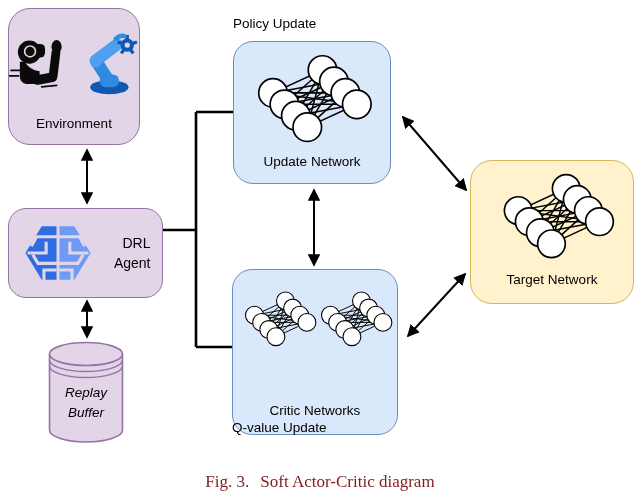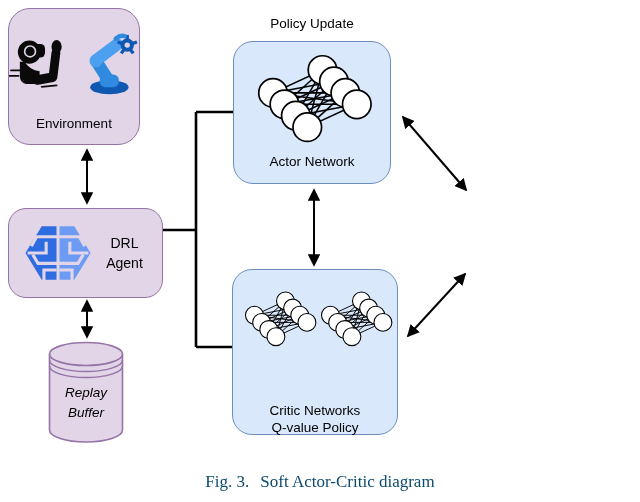--- a/index.html
+++ b/index.html
@@ -4,40 +4,40 @@
 <style>
   html,body{margin:0;padding:0;background:#fff;}
   .canvas{position:relative;width:640px;height:502px;background:#fff;overflow:hidden;
           font-family:"Liberation Sans",sans-serif;color:#000;}
   .connectors{position:absolute;left:0;top:0;width:640px;height:502px;pointer-events:none;}
   .box{position:absolute;box-sizing:border-box;}
   .lav{background:var(--lavender_fill,#E1D5E7);border:1.6px solid var(--lavender_border,#9673A6);}
   .blu{background:var(--blue_fill,#DAE8FC);border:1.6px solid var(--blue_border,#6C8EBF);}
   .yel{background:var(--yellow_fill,#FFF2CC);border:1.6px solid var(--yellow_border,#D6B656);}
   .box-label{position:absolute;left:0;right:0;text-align:center;font-size:13.5px;line-height:1.3;}
-  .annot{position:absolute;text-align:center;font-size:13.5px;}
+  .annot{position:absolute;text-align:left;font-size:13.5px;}
   .env-box{left:8px;top:8px;width:132px;height:137px;border-radius:22px;}
   .env-icons{position:absolute;left:0;right:0;top:14px;display:flex;justify-content:center;
              align-items:flex-end;gap:6px;}
   .drl-box{left:8px;top:208px;width:155px;height:90px;border-radius:18px;display:flex;
            align-items:center;padding:0 8px 0 12px;}
   .drl-label{flex:1;text-align:center;font-size:14px;line-height:1.45;width:50px;}
-  .drl-label span{display:inline-block;width:52px;}
+  .drl-label span{display:inline-block;width:52px;text-align:right;}
   .replay-wrap{left:48px;top:341px;width:76px;height:103px;}
   .replay-label{position:absolute;left:0;top:42px;width:76px;text-align:center;
                 font-size:13.5px;line-height:1.5;font-style:italic;}
   .replay-label span{display:inline-block;width:54px;}
   .actor-box{left:233px;top:41px;width:158px;height:143px;border-radius:20px;}
   .critic-box{left:232px;top:269px;width:166px;height:166px;border-radius:20px;}
   .target-box{left:470px;top:160px;width:164px;height:144px;border-radius:22px;}
   .nn{position:absolute;}
   .policy-annot{left:233px;top:16px;width:158px;}
   .qvalue-annot{left:232px;top:420px;width:166px;}
   .caption{position:absolute;left:0;top:472px;width:640px;text-align:center;
-           font-family:"Liberation Serif",serif;font-size:17px;color:#0c4a6e;}
+           font-family:"Liberation Serif",serif;font-size:17px;color:#7f1d1d;}
   .caption .fig{margin-right:11px;}
   .nn-line{stroke:#000;stroke-width:1.6;}
   .nn-node{fill:#fff;stroke:#000;stroke-width:1.8;}
   .conn{stroke:#000;fill:none;}
   .chan{stroke:var(--lavender_fill,#E1D5E7);stroke-width:4.2;fill:none;stroke-linecap:square;}
 </style>
 </head>
 <body>
 
 <div class="canvas">
@@ -164,33 +164,39 @@
       <span>Replay Buffer</span>
     </div>
   </div>
 
   <div class="annot policy-annot">Policy Update</div>
 
   <div class="box blu actor-box">
     <svg class="nn" style="left:16px;top:9px;" width="126" height="99" viewBox="0 0 132 104">
         <use href="#nnet"></use>
       </svg>
-    <div class="box-label" style="bottom:12px;">Actor Network</div>
+    <div class="box-label" style="bottom:12px;">Update Network</div>
   </div>
 
   <div class="box blu critic-box">
     <svg class="nn" style="left:7px;top:19px;" width="79" height="62" viewBox="0 0 132 104">
         <use href="#nnet"></use>
       </svg>
     <svg class="nn" style="left:83px;top:19px;" width="79" height="62" viewBox="0 0 132 104">
         <use href="#nnet"></use>
       </svg>
     <div class="box-label" style="bottom:14px;">Critic Networks</div>
   </div>
 
-  <div class="annot qvalue-annot">Q-value Policy</div>
-
+  <div class="annot qvalue-annot">Q-value Update</div>
+
+  <div class="box yel target-box">
+    <svg class="nn" style="left:25px;top:9px;" width="122" height="96" viewBox="0 0 132 104">
+        <use href="#nnet"></use>
+      </svg>
+    <div class="box-label" style="bottom:14px;">Target Network</div>
+  </div>
 
   <div class="caption">
     <span class="fig">Fig. 3.</span><span>Soft Actor-Critic diagram</span>
   </div>
 
 </div>
 
 </body></html>

